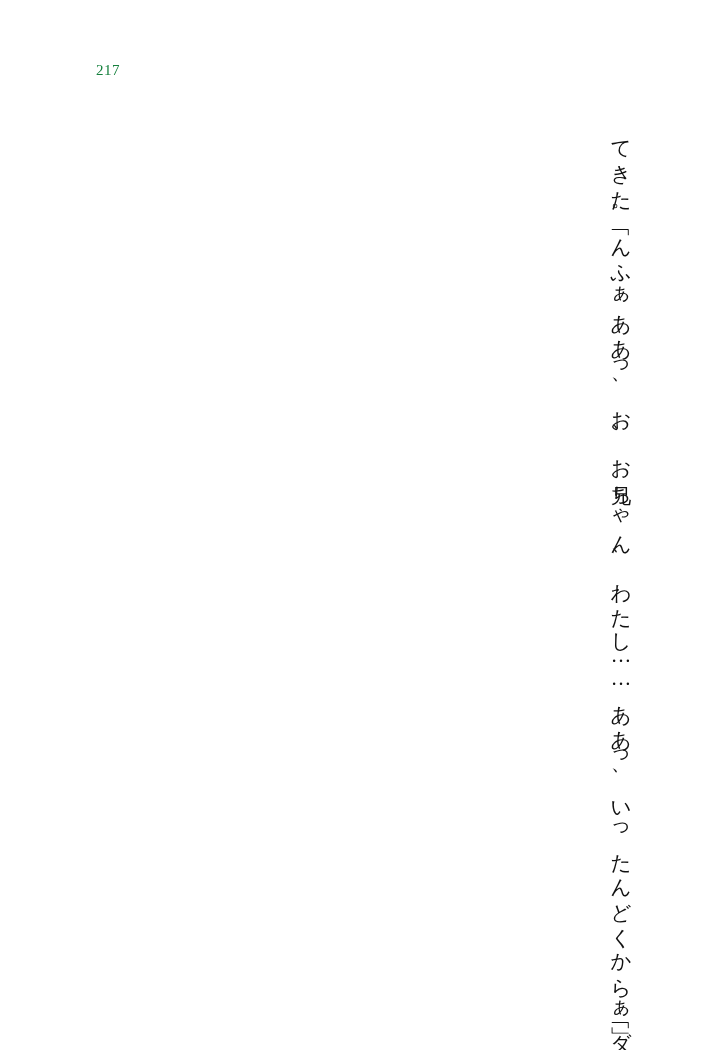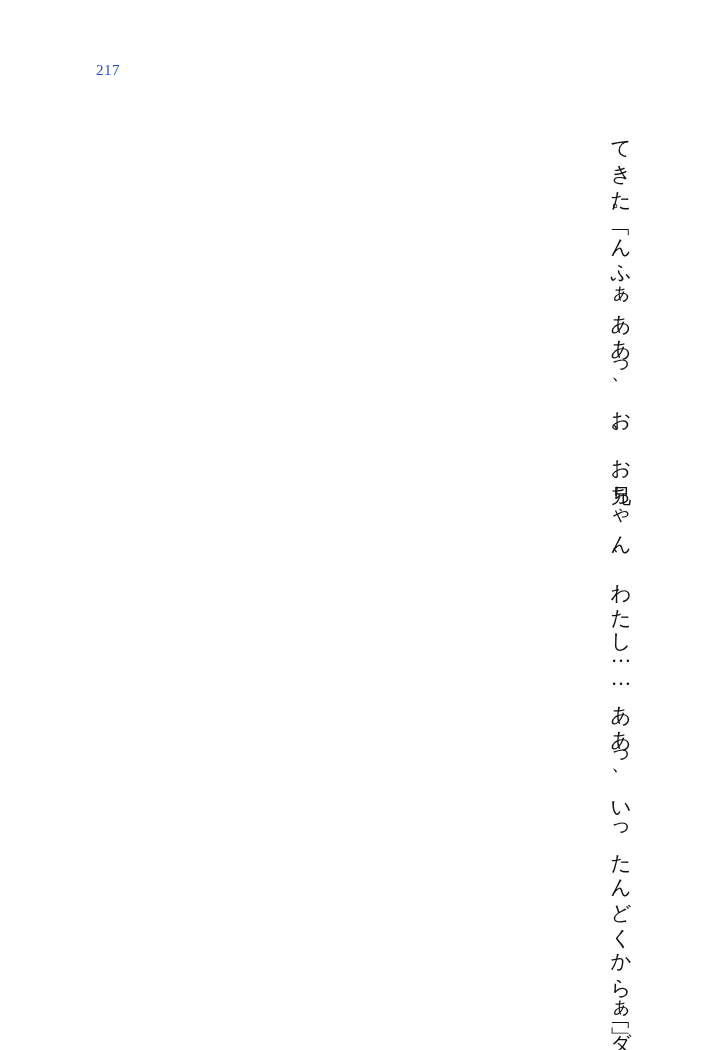--- a/index.html
+++ b/index.html
@@ -22,21 +22,21 @@
     width: 705px;
     height: 1050px;
     background: #ffffff;
   }
   #page-number {
     position: absolute;
     left: 96px;
     top: 62px;
     font-size: 15px;
     letter-spacing: 0.5px;
-    color: #1d4ed8;
+    color: #15803d;
     font-family: "Liberation Serif", "DejaVu Serif", serif;
   }
   #text-body {
     position: absolute;
     right: 66px;
     top: 104px;
     width: 560px;
     height: 860px;
     display: flex;
     flex-direction: row;

